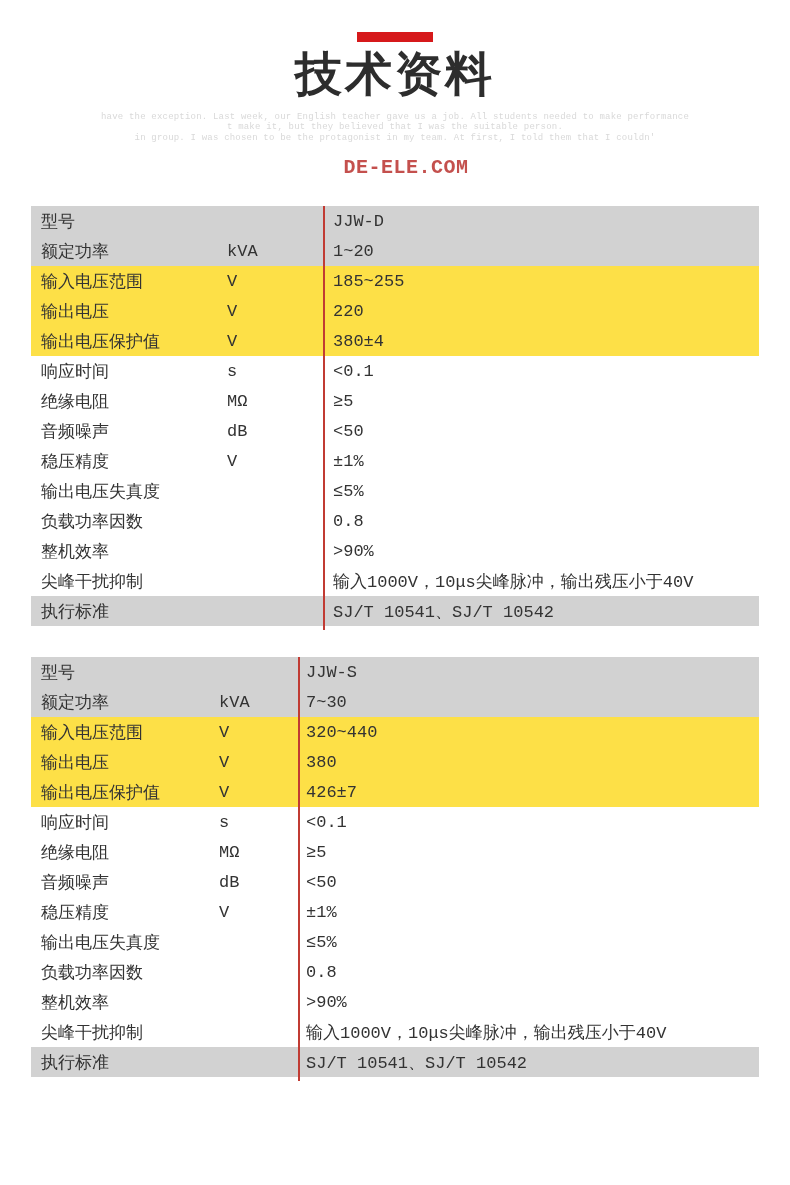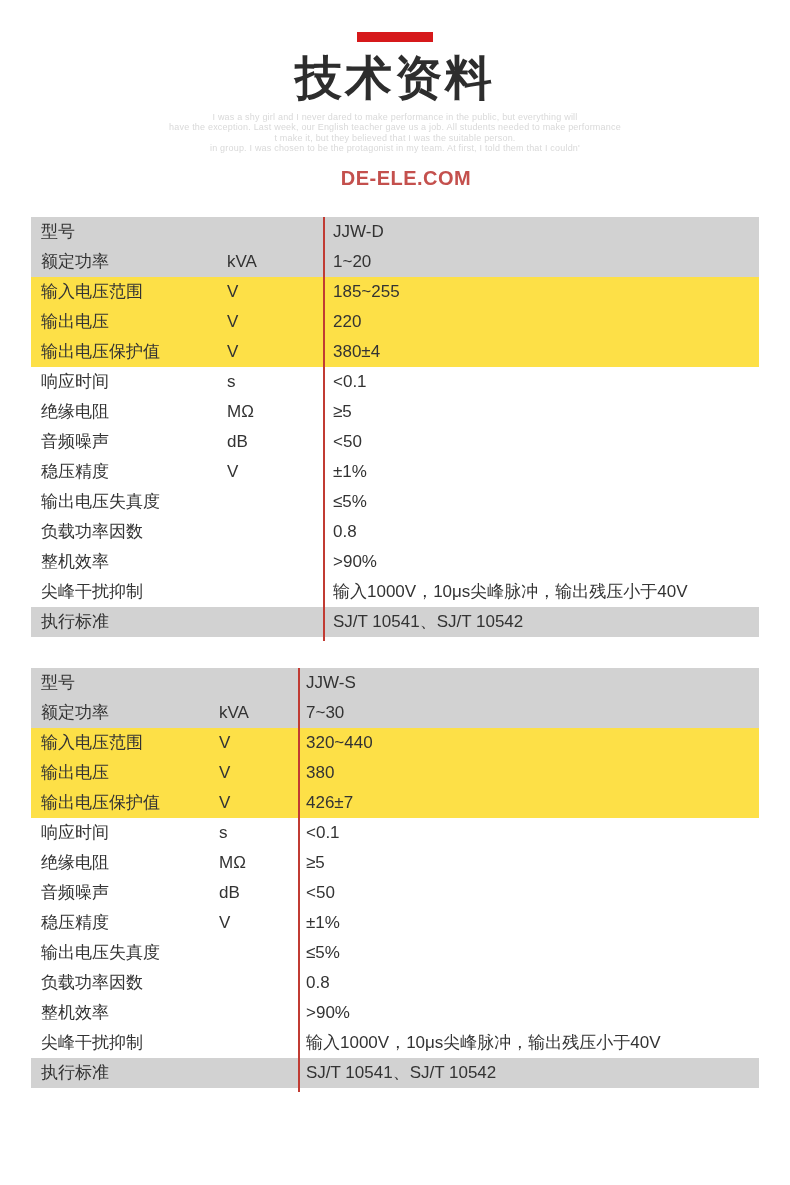--- a/index.html
+++ b/index.html
@@ -1,21 +1,21 @@
 <!DOCTYPE html>
 <html><head>
 <meta charset="utf-8">
 <style>
   html,body{margin:0;padding:0;background:#ffffff;}
   .page{
     width:728px;
     min-height:1185px;
     margin:0 auto;
     background:#ffffff;
-    font-family:Liberation Sans, sans-serif;
+    font-family:Liberation Mono, monospace;
     color:#333333;
     overflow:hidden;
   }
   
   .red-bar{
     width:76px;height:10px;
     background:#d6191b;
     margin:32px auto 0 auto;
   }
   .page-title{
@@ -83,21 +83,20 @@
 </head>
 <body>
 
 <div class="page">
 
   <div class="red-bar"></div>
 
   <h1 class="page-title">技术资料</h1>
 
   <div class="watermark">
-    <div>I was a shy girl and I never dared to make performance in the public, but everything will</div>
     <div>have the exception. Last week, our English teacher gave us a job. All students needed to make performance</div>
     <div>t make it, but they believed that I was the suitable person.</div>
     <div>in group. I was chosen to be the protagonist in my team. At first, I told them that I couldn'</div>
   </div>
 
   <div class="brand">DE-ELE.COM</div>
 
   <section class="spec-table t1">
     <div class="redline"></div>
     <div class="rows">

